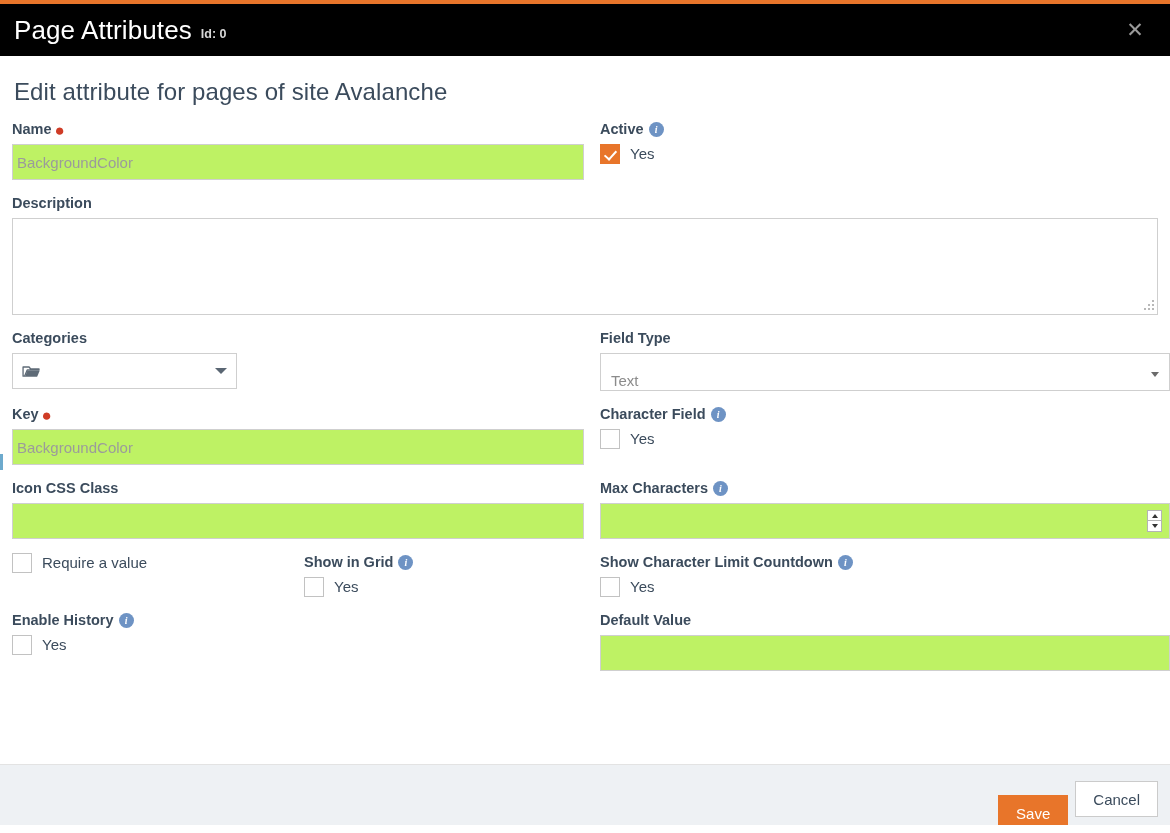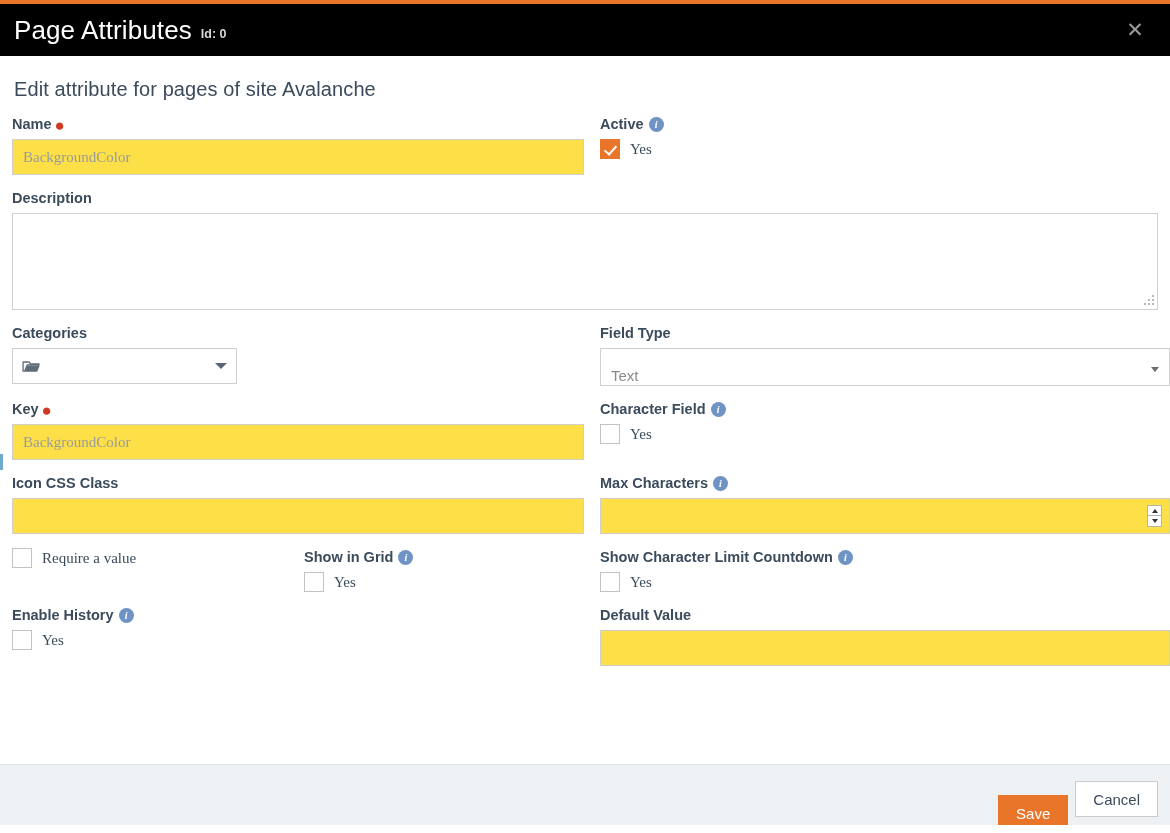--- a/index.html
+++ b/index.html
@@ -66,21 +66,21 @@
   .modal-body {
     flex: 1 1 auto;
     background: #fff;
     padding: 0 12px;
     position: relative;
     border-bottom: 1px solid #e3e3e3;
     overflow: hidden;
   }
 
   .subtitle {
-    font-size: 20px;
+    font-size: 24px;
     color: #3b4b5c;
     font-weight: 400;
     margin: 22px 0 0 2px;
     letter-spacing: .1px;
   }
 
   .row {
     display: flex;
     width: 100%;
   }
@@ -123,25 +123,25 @@
     position: relative;
     top: -1px;
     font-family: "Liberation Serif", serif;
     cursor: pointer;
   }
 
   .txt {
     width: 100%;
     height: 36px;
     border: 1px solid #cfcfcf;
-    background: #fde047;
-    padding: 0 10px;
+    background: #bef264;
+    padding: 0 4px;
     font-size: 15px;
     color: #3b4b5c;
-    font-family: Liberation Serif, serif;
+    font-family: Liberation Sans, sans-serif;
     outline: none;
   }
   .txt::placeholder { color: #9b9b9b; }
 
   .ta {
     width: 100%;
     height: 97px;
     border: 1px solid #cfcfcf;
     background: #fff;
     padding: 7px 10px;
@@ -266,21 +266,20 @@
     width: 5px; height: 10px;
     border: solid #ffffff;
     border-width: 0 2px 2px 0;
     transform: rotate(42deg);
   }
   .cb-label {
     font-size: 15px;
     color: #3b4b5c;
     margin-left: 10px;
     line-height: 20px;
-    font-family: Liberation Serif, serif;
   }
 
   
   .edge-marker {
     position: absolute;
     left: 0; top: 398px;
     width: 3px; height: 16px;
     background: #3c8dbc;
     opacity: .75;
   }

